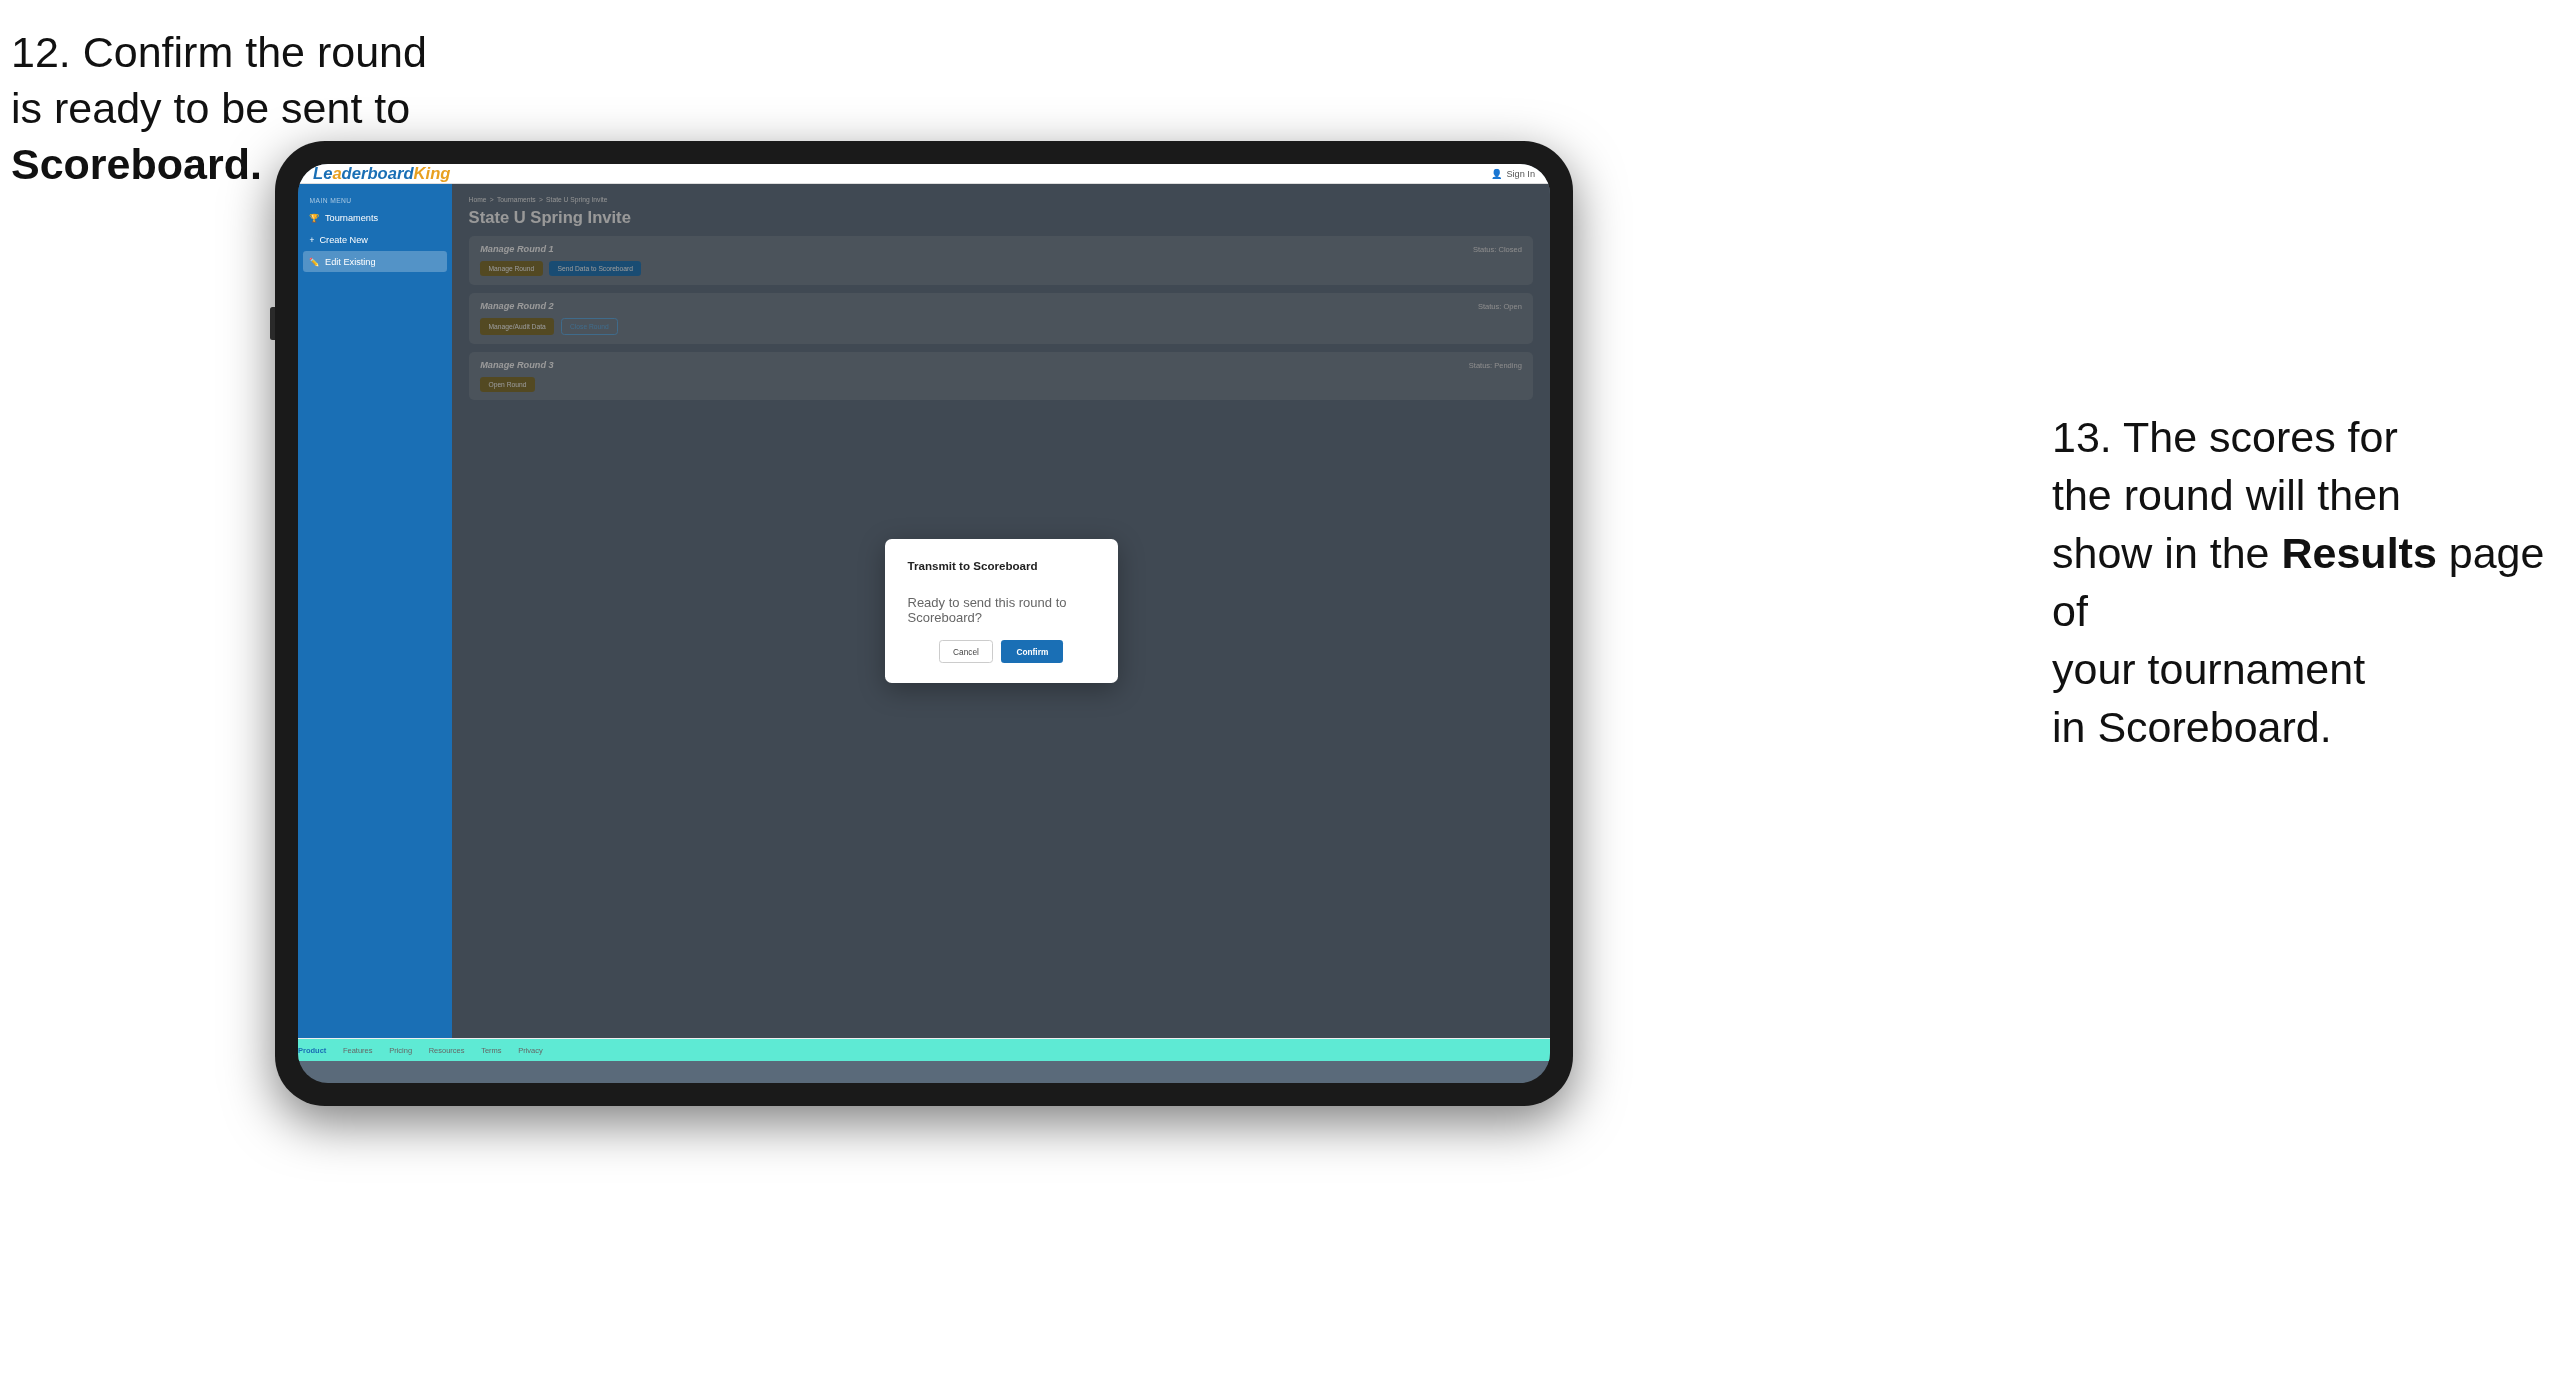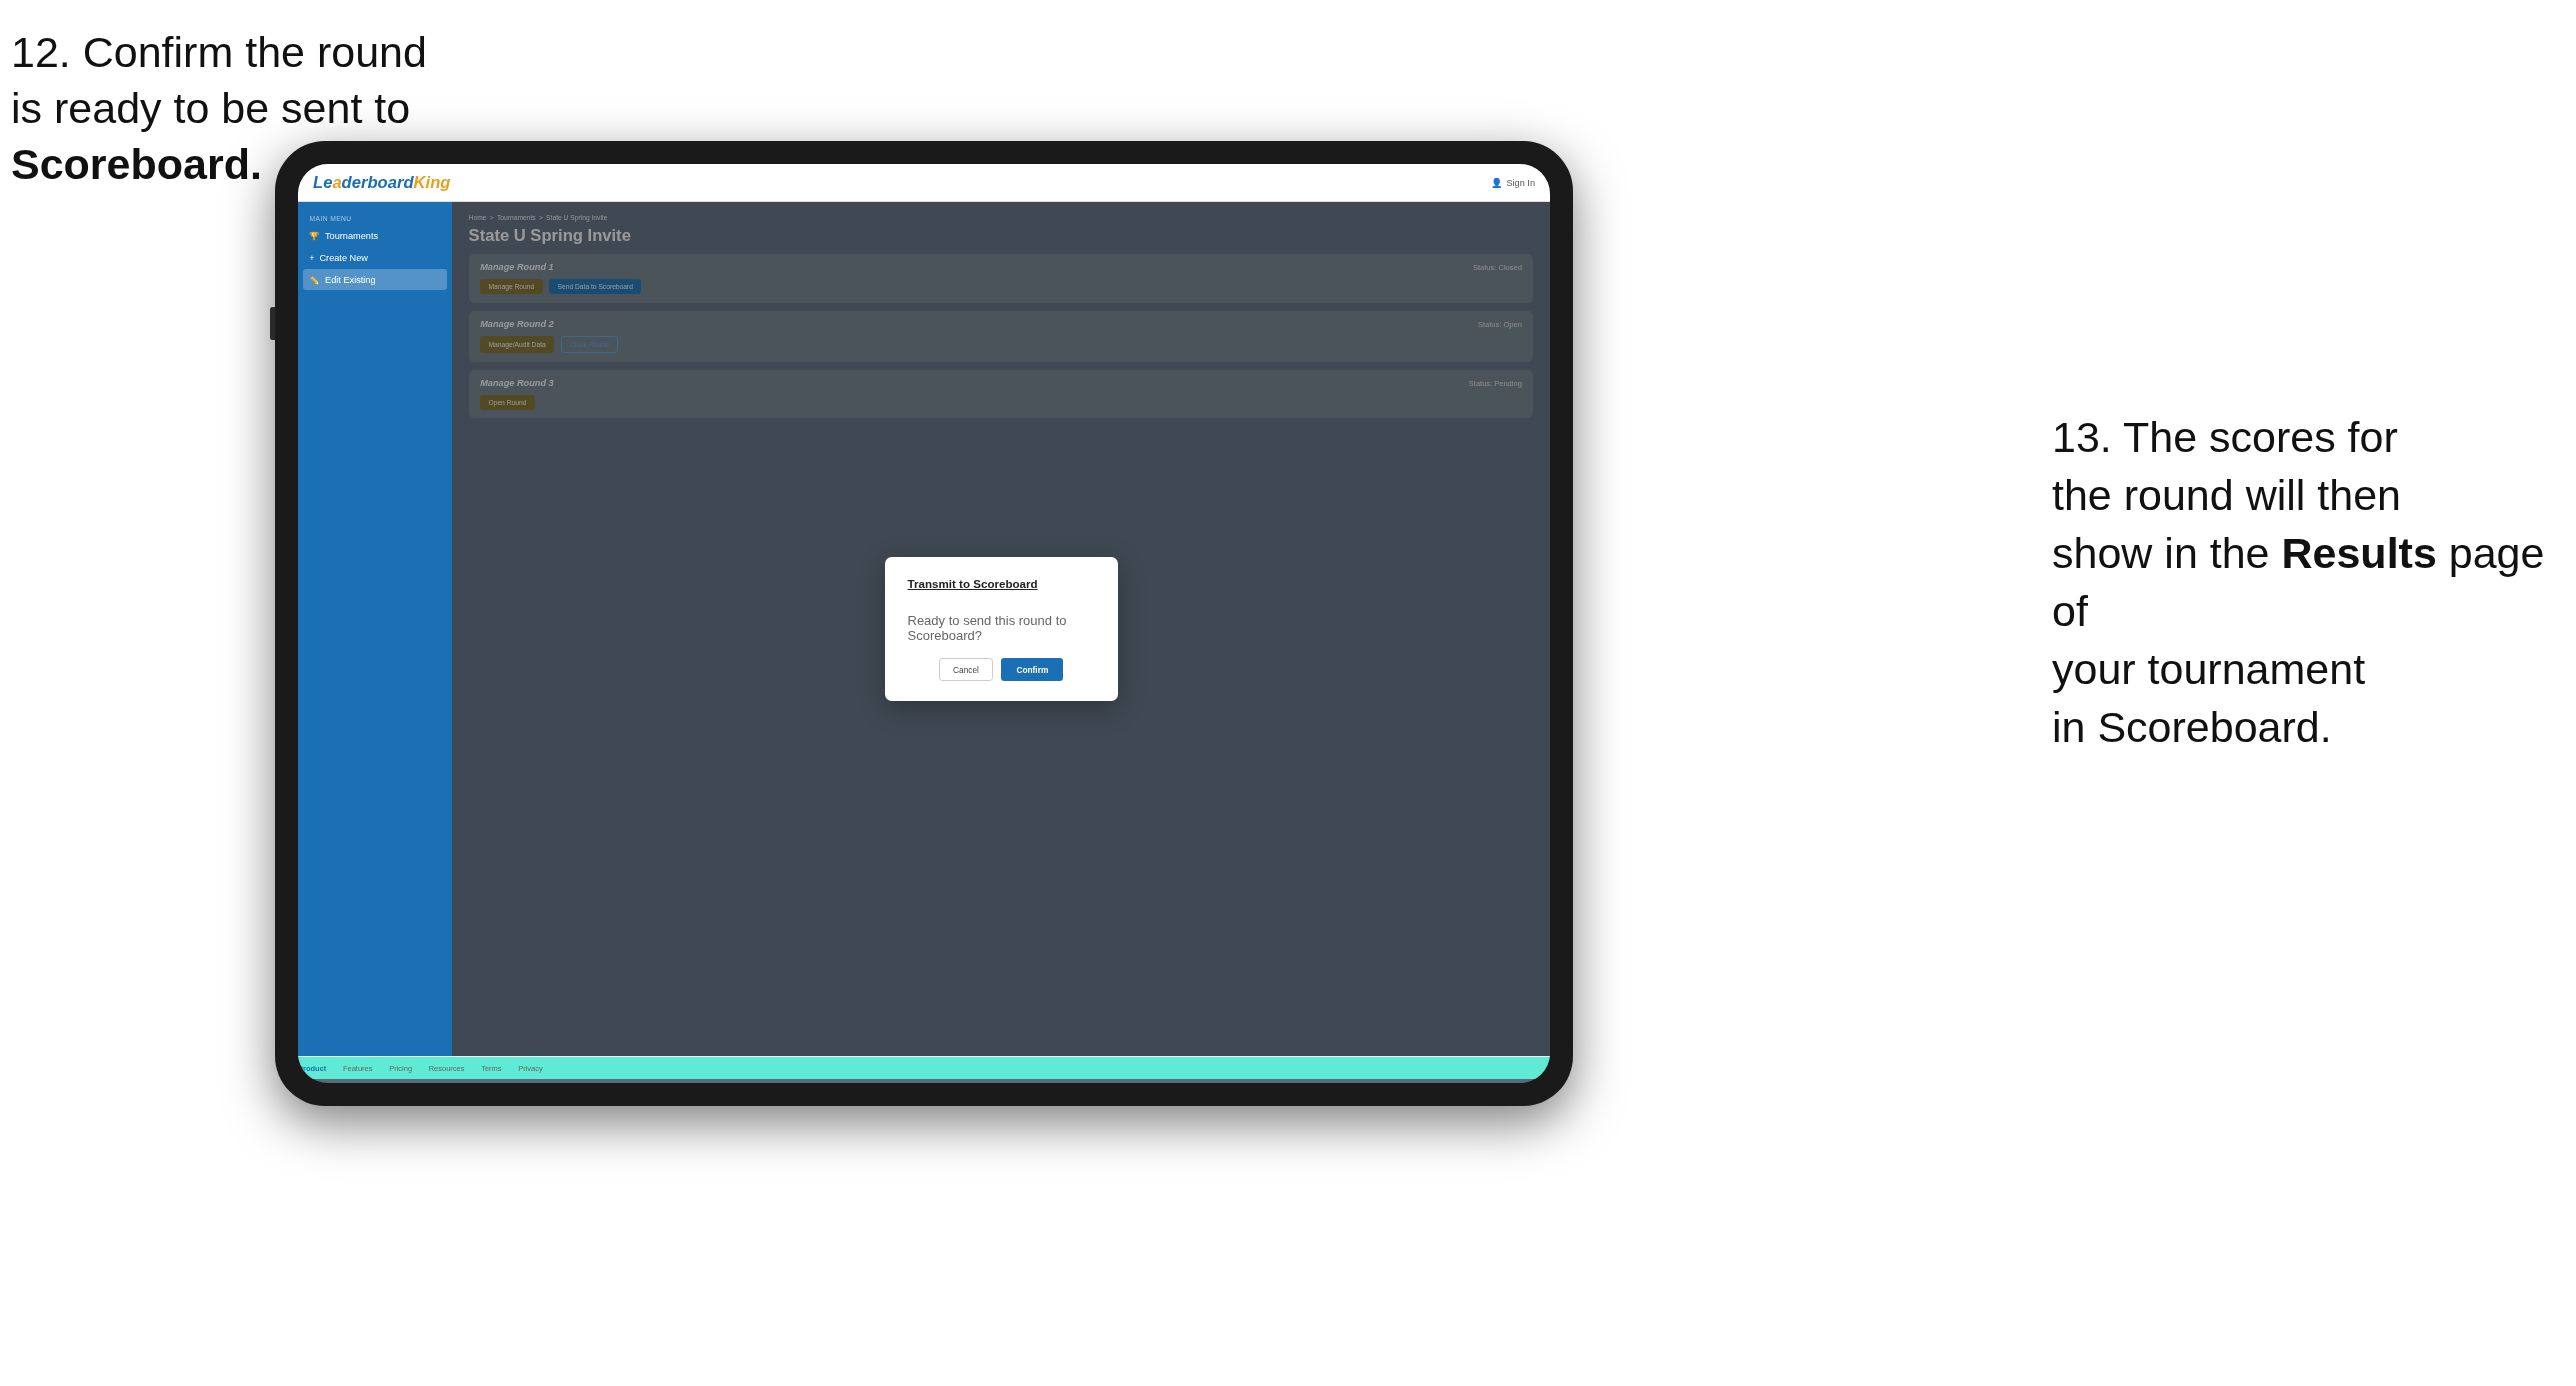--- a/index.html
+++ b/index.html
@@ -63,21 +63,21 @@
       height: 100%;
       background: #5a6a7a;
       border-radius: 30px;
       overflow: hidden;
       position: relative;
     }
 
     
     .top-bar {
       background: #fff;
-      height: 38px;
+      height: 20px;
       display: flex;
       align-items: center;
       justify-content: space-between;
       padding: 0 15px;
       border-bottom: 0.8px solid #ddd;
     }
 
     .logo-area {
       display: flex;
       align-items: center;
@@ -256,21 +256,20 @@
       padding: 20px 23px;
       width: 233px;
       box-shadow: 0 6.7px 27px rgba(0,0,0,0.3);
     }
 
     .modal-title {
       font-size: 11.6px;
       font-weight: 700;
       color: #222;
       margin-bottom: 23px;
-      text-decoration: underline;
     }
 
     .modal-subtitle {
       font-size: 13px;
       color: #666;
       margin-bottom: 15px;
     }
 
     .modal-buttons {
       display: flex;

